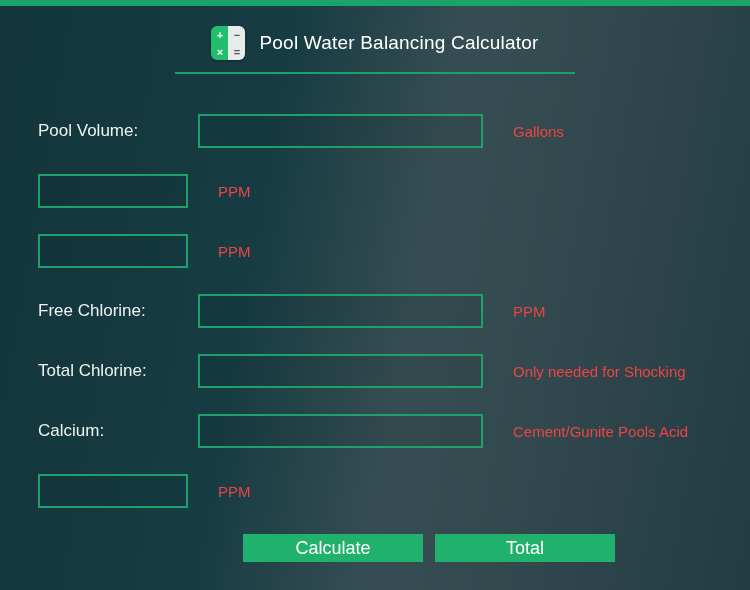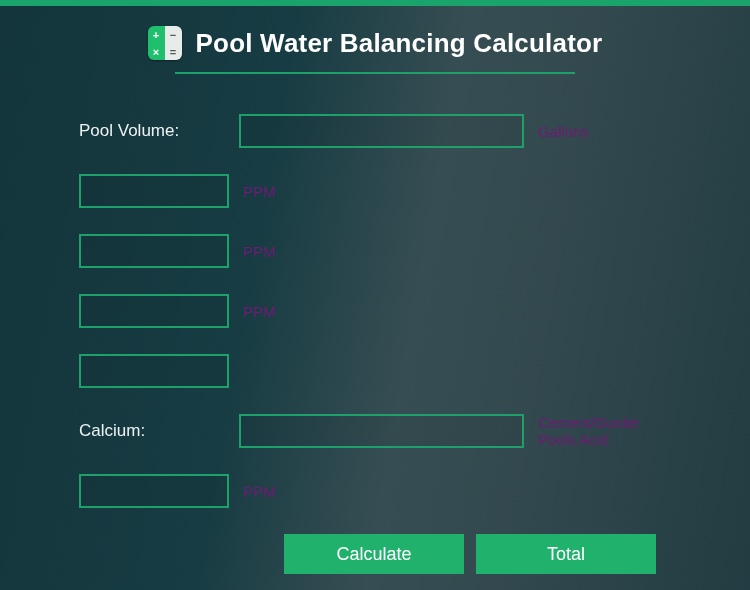--- a/index.html
+++ b/index.html
@@ -30,34 +30,34 @@
     display: grid;
     grid-template-columns: 1fr 1fr;
     grid-template-rows: 1fr 1fr;
     overflow: hidden;
     box-shadow: 0 1px 2px rgba(0,0,0,0.4);
   }
   .app-icon .q { display:flex; align-items:center; justify-content:center; font-size:11px; font-weight:700; color:#fff; }
   .app-icon .g  { background:#1fbf6e; }
   .app-icon .w  { background:#e7eceb; color:#555; }
   .title {
-    font-size: 26px;
-    font-weight: 700;
+    font-size: 19px;
+    font-weight: 400;
     letter-spacing: 0.2px;
     font-family: "Arial Narrow", "Segoe UI", Arial, sans-serif;
     font-stretch: condensed;
   }
   .underline {
     width: 400px;
     height: 2px;
     background: #1ea06a;
     margin: 4px auto 40px auto;
   }
   .form {
-    padding: 0 79px;
+    padding: 0 38px;
   }
   .row {
     display: grid;
     grid-template-columns: 150px 285px 1fr;
     align-items: center;
     column-gap: 10px;
     margin-bottom: 26px;
   }
   .label {
     font-size: 17px;
@@ -67,32 +67,33 @@
     height: 34px;
     border: 2px solid #1ea06a;
     background: rgba(0,0,0,0.05);
     outline: none;
     color: #fff;
     font-size: 15px;
     padding: 0 8px;
   }
   .unit {
     font-size: 15px;
-    color: #701a75;
+    color: #ef4444;
     padding-left: 4px;
+    margin-left: 16px;
   }
   .buttons {
     display: grid;
     grid-template-columns: 180px 180px;
     column-gap: 12px;
     margin-left: 205px;
     margin-top: 8px;
   }
   .btn {
-    height: 40px;
+    height: 28px;
     background: #20b26c;
     border: none;
     color: #fff;
     font-size: 18px;
     cursor: pointer;
   }
 </style>
 </head>
 <body>
 
@@ -121,26 +122,29 @@
     <input class="inputbox" value="" style="">
     <div class="unit">PPM</div>
   </div>
 
   <div class="row">
     <input class="inputbox" value="" style="">
     <div class="unit">PPM</div>
   </div>
 
   <div class="row">
+    <div class="label">Free Chlorine:</div>
     <input class="inputbox" value="" style="">
     <div class="unit">PPM</div>
   </div>
 
   <div class="row">
+    <div class="label">Total Chlorine:</div>
     <input class="inputbox" value="" style="">
+    <div class="unit">Only needed for Shocking</div>
   </div>
 
   <div class="row">
     <div class="label">Calcium:</div>
     <input class="inputbox" value="" style="">
     <div class="unit">Cement/Gunite Pools Acid</div>
   </div>
 
   <div class="row">
     <input class="inputbox" value="" style="">

